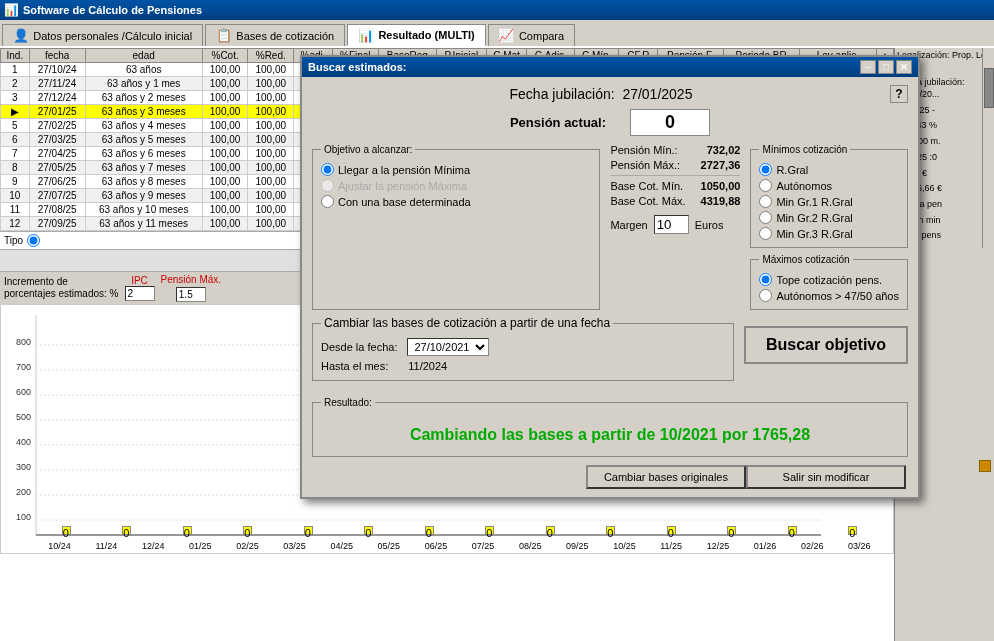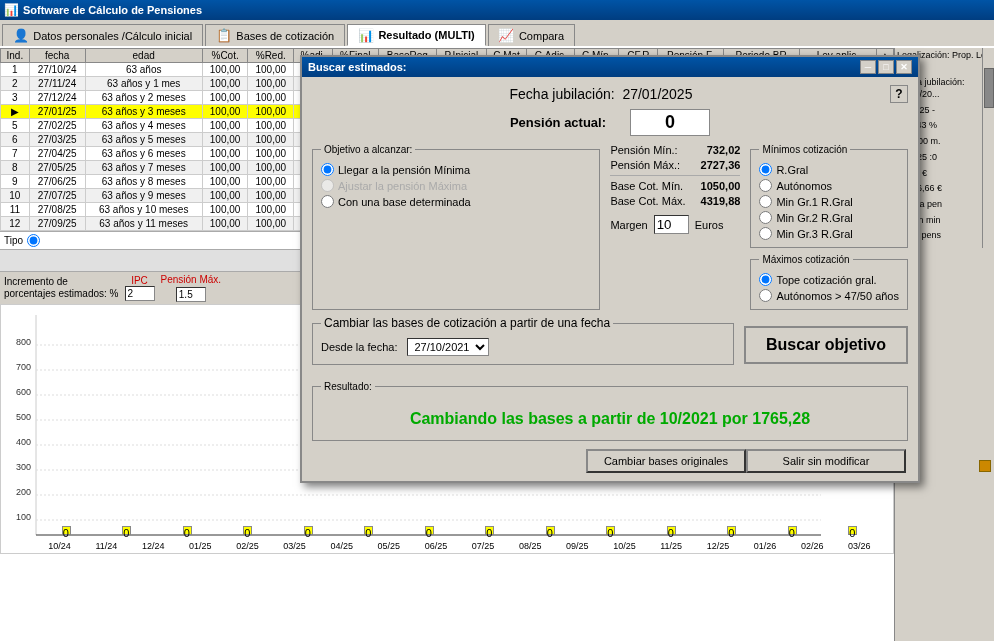--- a/index.html
+++ b/index.html
@@ -895,40 +895,44 @@
             <div class="radio-item">
               <input type="radio" name="minimos" style="">
               <span>Min Gr.3 R.Gral</span>
             </div>
           </fieldset>
 
           <fieldset class="minimos-group">
             <legend class="group-legend">Máximos cotización</legend>
             <div class="radio-item">
               <input type="radio" name="maximos" checked="" style="">
-              <span>Tope cotización gral.</span>
+              <span>Tope cotización pens.</span>
             </div>
             <div class="radio-item">
               <input type="radio" name="maximos" style="">
               <span>Autónomos &gt; 47/50 años</span>
             </div>
           </fieldset>
         </div>
 
       </div>
 
       <div style="display:flex; align-items:flex-start; gap:10px; margin-top:6px;">
         <fieldset class="cambiar-bases-group" style="flex:1; margin-top:0;">
           <legend class="cambiar-legend">Cambiar las bases de cotización a partir de una fecha</legend>
           <div class="cambiar-row">
             <span>Desde la fecha:</span>
             <select class="date-select">
               <option>27/10/2021</option>
             </select>
           </div>
+          <div class="cambiar-row">
+            <span>Hasta el mes:</span>
+            <span style="margin-left:10px;">11/2024</span>
+          </div>
         </fieldset>
 
         <button class="buscar-obj-btn" style="margin-top:10px;">Buscar objetivo</button>
       </div>
 
       <fieldset class="resultado-group">
         <legend class="resultado-legend">Resultado:</legend>
         <div class="resultado-text">
           <div>Cambiando las bases a partir de 10/2021 por 1765,28</div>
         </div>

